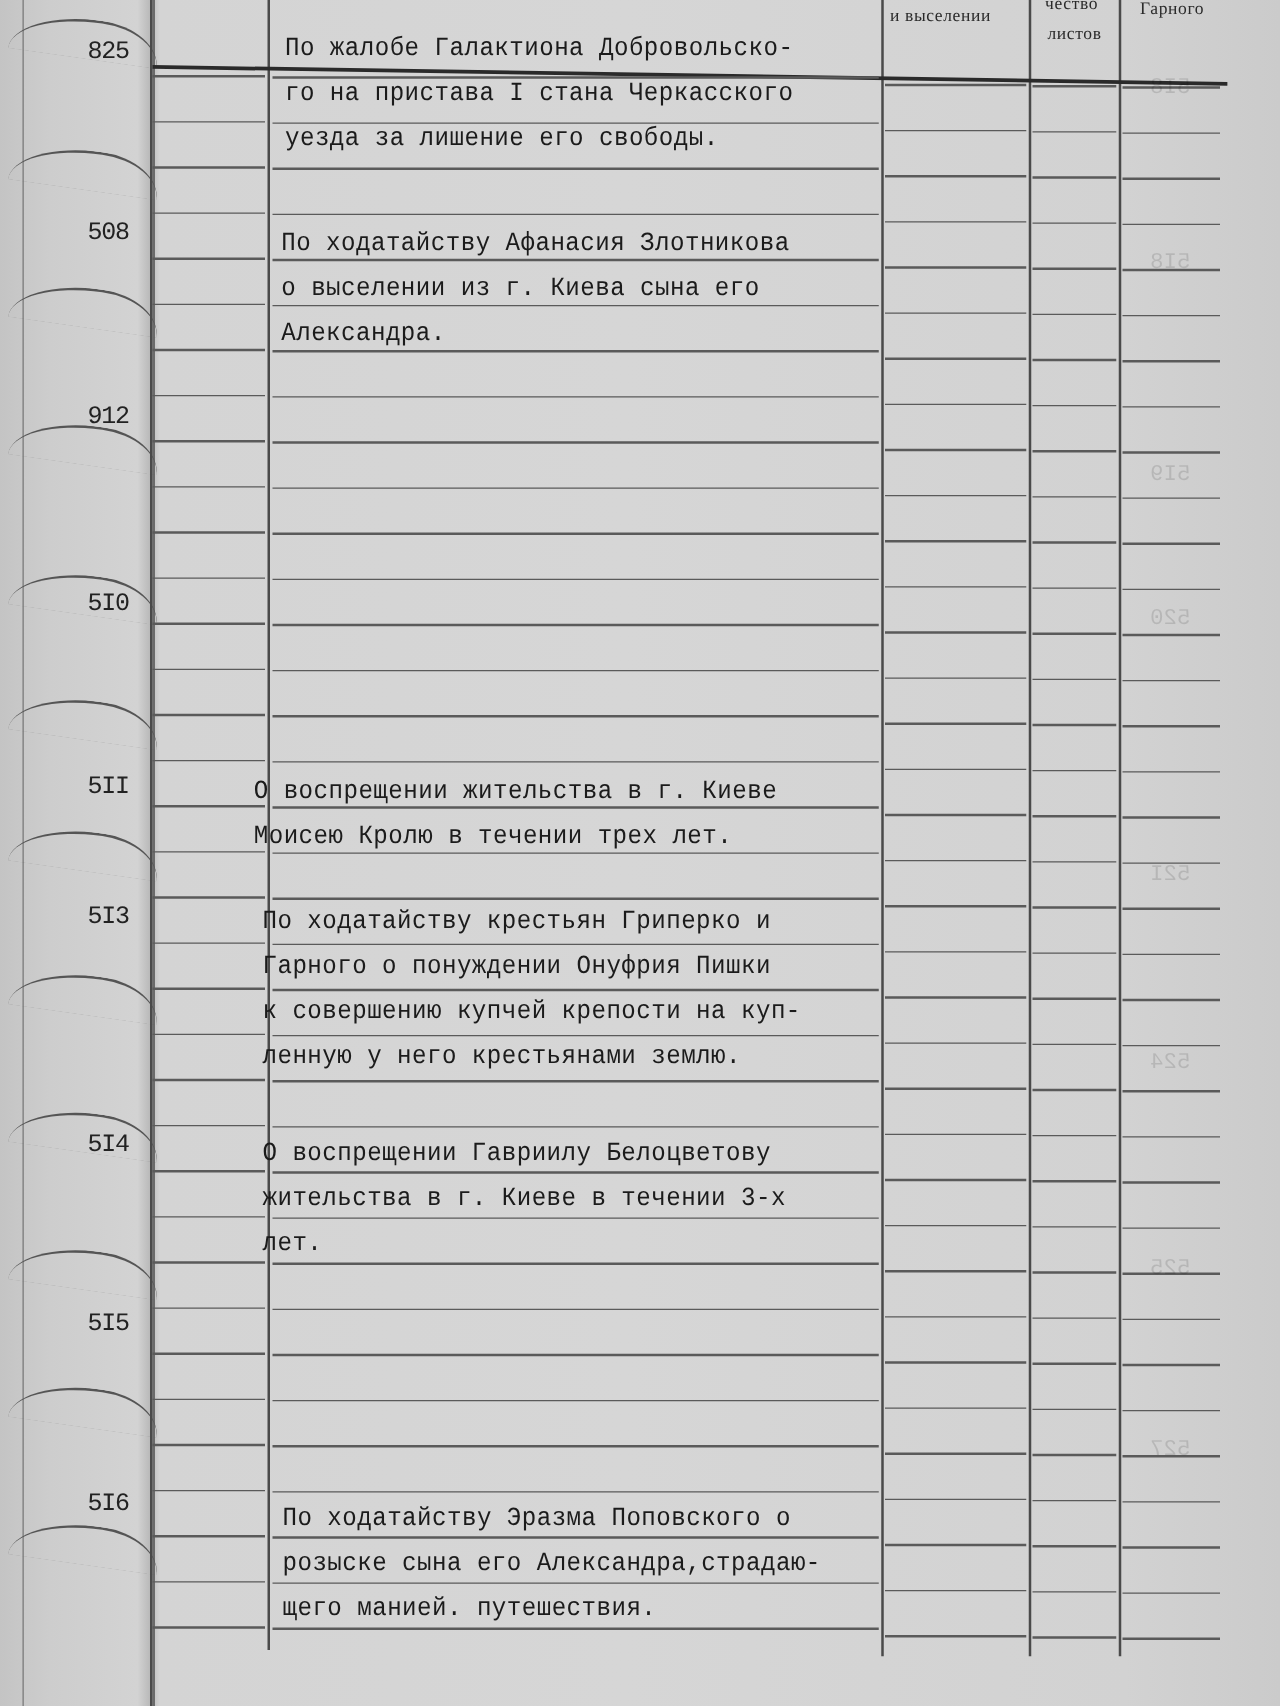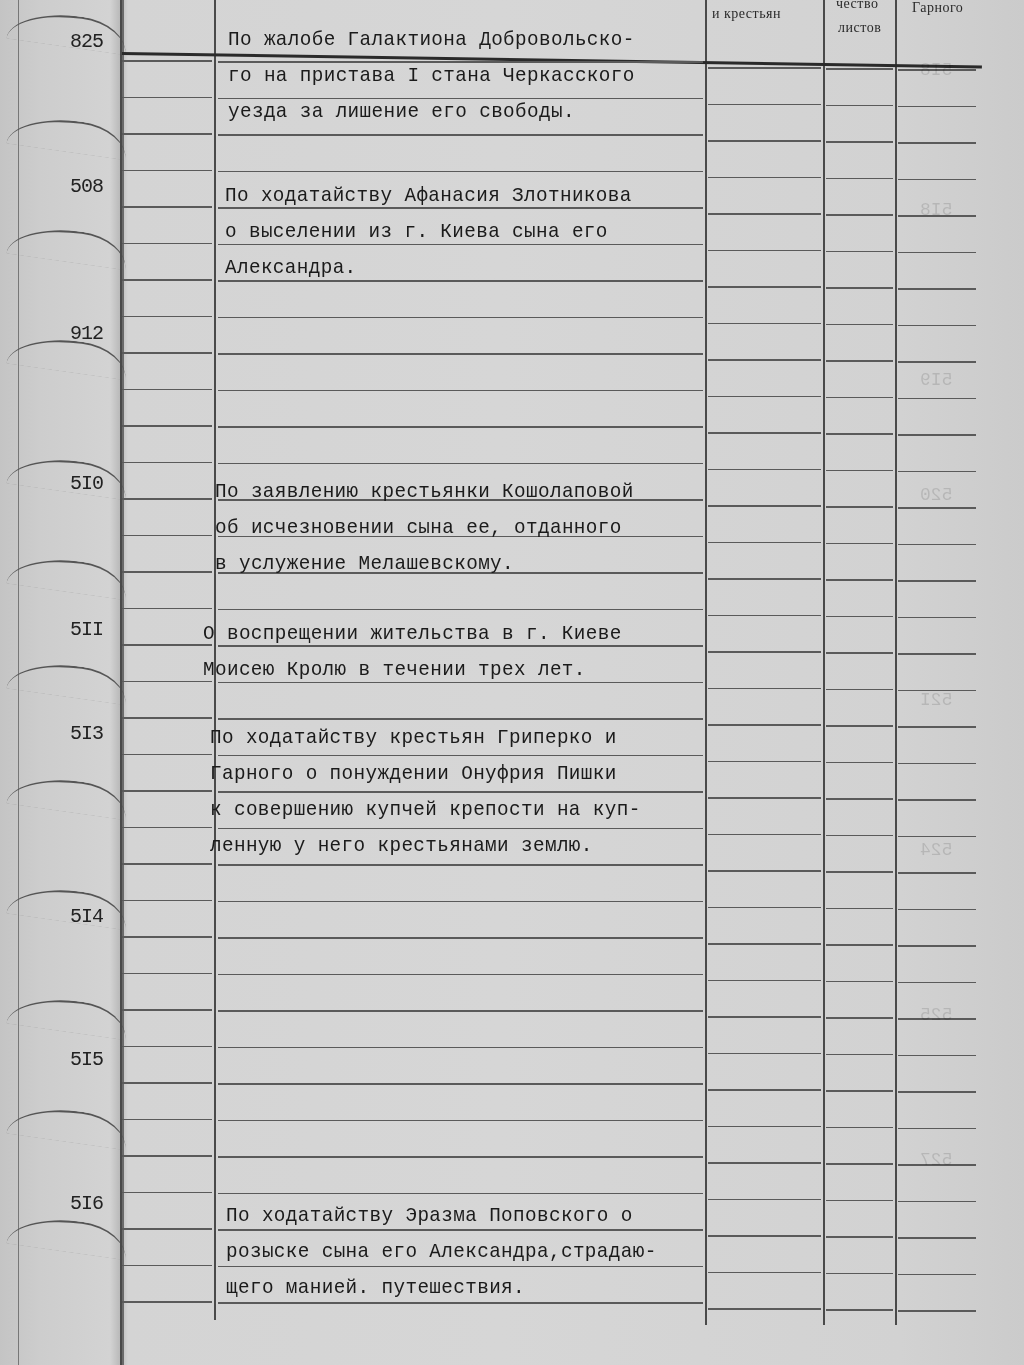--- a/index.html
+++ b/index.html
@@ -71,21 +71,21 @@
     <div class="curve" style="top:1110px"></div>
     <div class="curve" style="top:1220px"></div>
   </div>
 
   <div class="vrule" style="left:120px;height:1365px"></div>
   <div class="vrule" style="left:214px;height:1320px"></div>
   <div class="vrule" style="left:705px;height:1325px"></div>
   <div class="vrule" style="left:823px;height:1325px"></div>
   <div class="vrule" style="left:895px;height:1325px"></div>
 
-  <div class="hdr" style="left:712px;top:6px">и крестьян</div>
+  <div class="hdr" style="left:712px;top:6px">и выселении</div>
   <div class="hdr" style="left:836px;top:-4px">чество</div>
   <div class="hdr" style="left:838px;top:20px">листов</div>
   <div class="hdr" style="left:912px;top:0px">Гарного</div>
   <div class="header-rule"></div>
 
   <div id="rules">
       <div class="hrule" style="left: 122px; top: 60px; width: 90px;"></div>
       <div class="hrule" style="left: 218px; top: 61.152px; width: 485px;"></div>
       <div class="hrule" style="left: 708px; top: 67.032px; width: 113px;"></div>
       <div class="hrule" style="left: 826px; top: 68.448px; width: 67px;"></div>
@@ -281,41 +281,41 @@
   <div class="num" style="top:175px">508</div>
   <div class="entry" style="top:180px;left:225px">
     <span class="line">По ходатайству Афанасия Злотникова</span>
     <span class="line">о выселении из г. Киева сына его</span>
     <span class="line">Александра.</span>
   </div>
 
   <div class="num" style="top:322px">912</div>
 
   <div class="num" style="top:472px">5I0</div>
-  <div class="entry" style="top:476px;left:215px">
-    <span class="line">По заявлению крестьянки Кошолаповой</span>
-    <span class="line">об исчезновении сына ее, отданного</span>
-    <span class="line">в услужение Мелашевскому.</span>
-  </div>
 
   <div class="num" style="top:618px">5II</div>
   <div class="entry" style="top:618px;left:203px">
     <span class="line">О воспрещении жительства в г. Киеве</span>
     <span class="line">Моисею Кролю в течении трех лет.</span>
   </div>
 
   <div class="num" style="top:722px">5I3</div>
   <div class="entry" style="top:722px;left:210px">
     <span class="line">По ходатайству крестьян Гриперко и</span>
     <span class="line">Гарного о понуждении Онуфрия Пишки</span>
     <span class="line">к совершению купчей крепости на куп-</span>
     <span class="line">ленную у него крестьянами землю.</span>
   </div>
 
   <div class="num" style="top:905px">5I4</div>
+  <div class="entry" style="top:908px;left:210px">
+    <span class="line">О воспрещении Гавриилу Белоцветову</span>
+    <span class="line">жительства в г. Киеве в течении 3-х</span>
+    <span class="line">лет.</span>
+  </div>
 
   <div class="num" style="top:1048px">5I5</div>
 
   <div class="num" style="top:1192px">5I6</div>
   <div class="entry" style="top:1200px;left:226px">
     <span class="line">По ходатайству Эразма Поповского о</span>
     <span class="line">розыске сына его Александра,страдаю-</span>
     <span class="line">щего манией. путешествия.</span>
   </div>
 </div>

